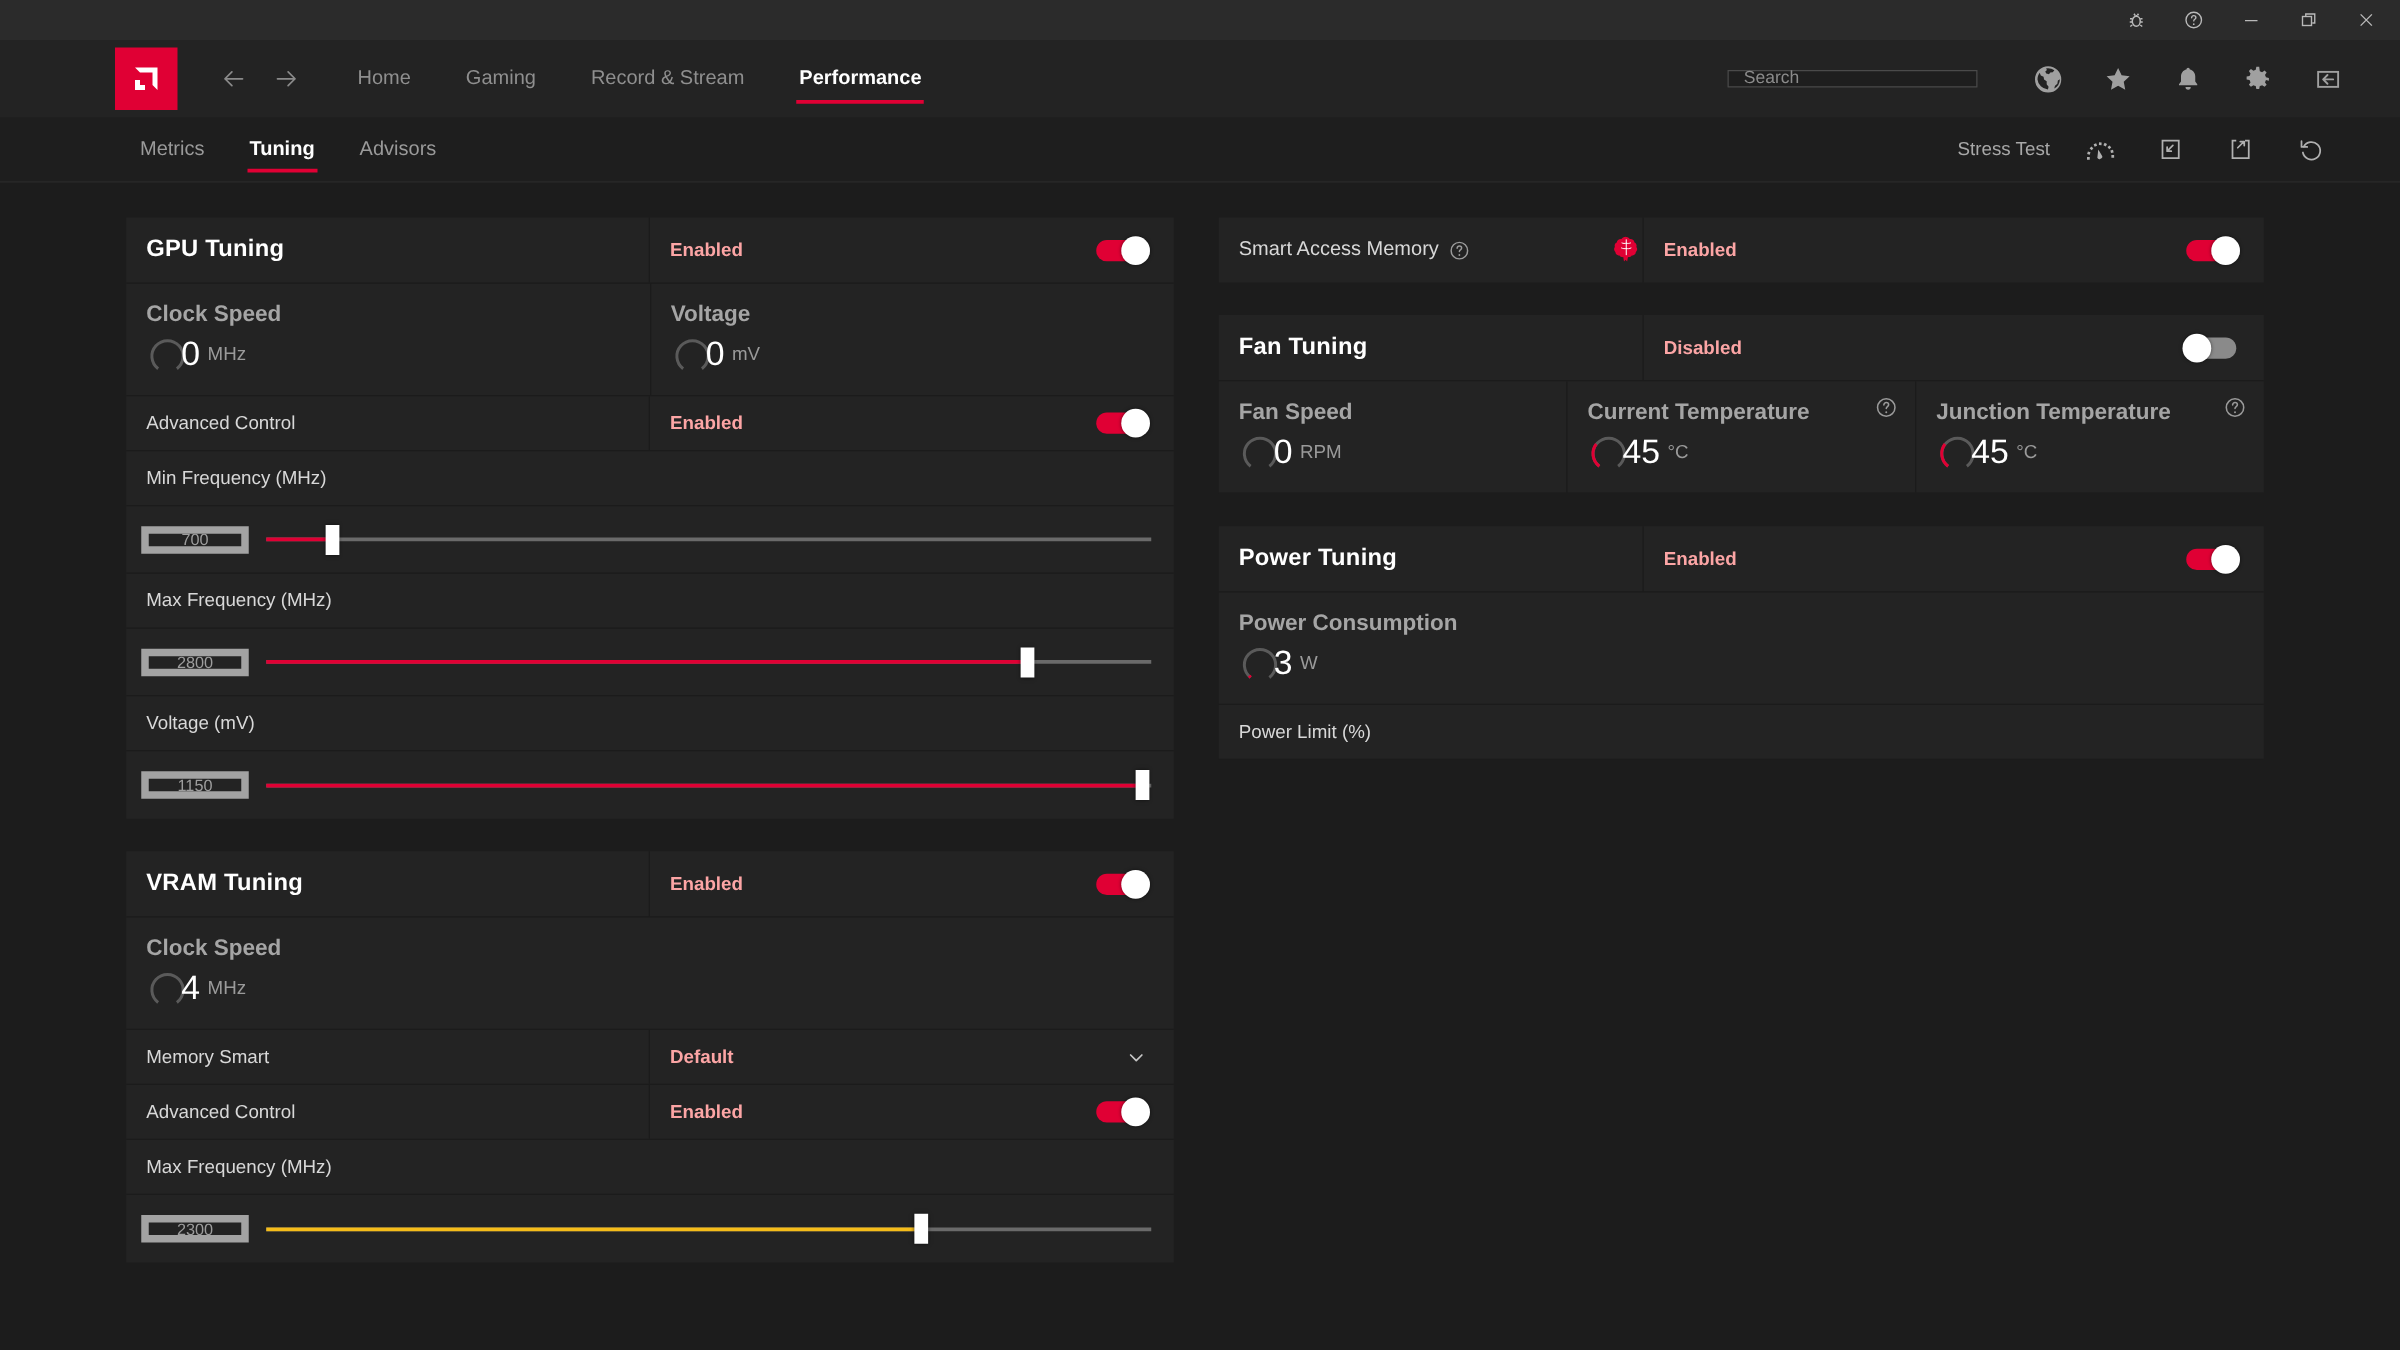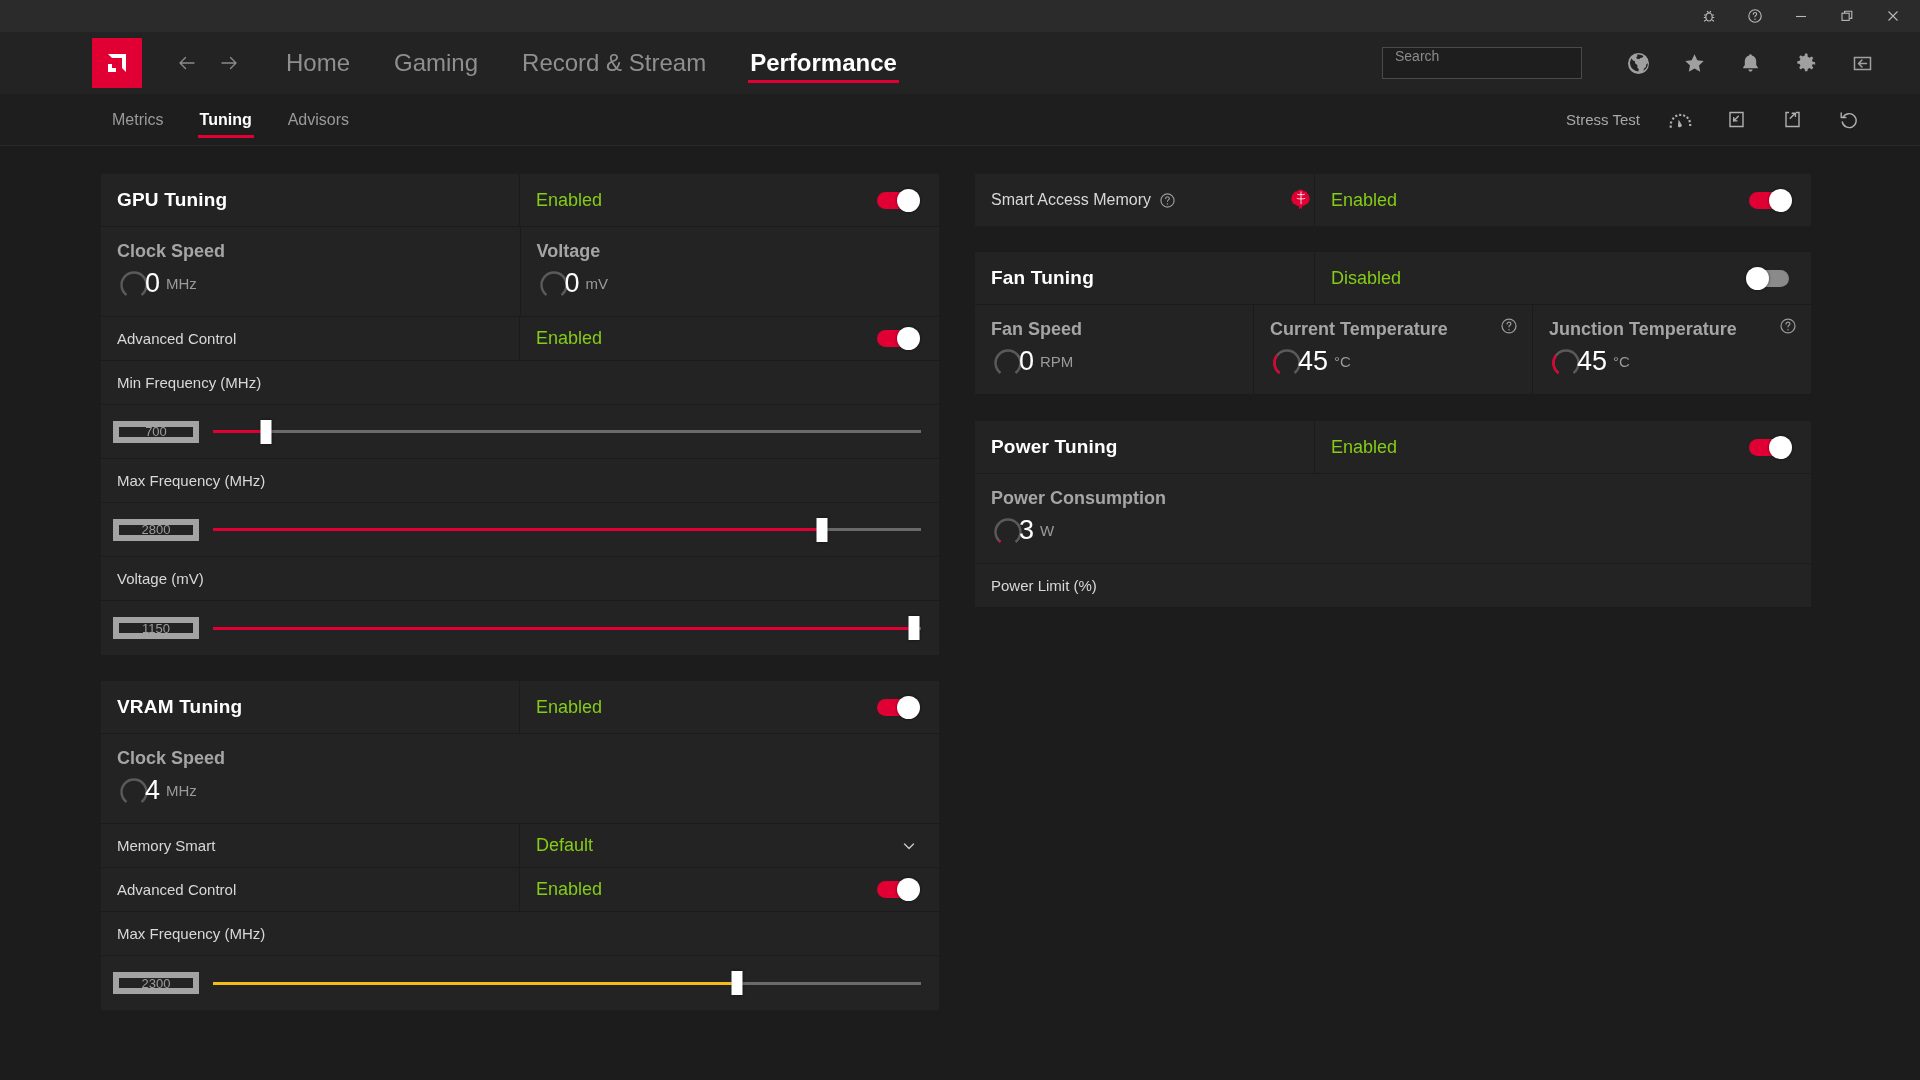--- a/index.html
+++ b/index.html
@@ -42,43 +42,43 @@
   }
   .nav-arrows { display: flex; align-items: center; margin-left: 24px; }
   .nav-arrow {
     width: 42px; height: 40px;
     display: flex; align-items: center; justify-content: center;
     color: #8a8a8a;
   }
   .nav-links { display: flex; align-items: center; margin-left: 14px; }
   .nav-link {
     position: relative;
-    font-size: 24px;
+    font-size: 16px;
     color: #8f8f8f;
     padding: 0 22px;
     height: 62px;
     display: flex; align-items: center;
     white-space: nowrap;
   }
   .nav-link.active { color: #ffffff; font-weight: bold; }
   .nav-link.active::after {
     content: "";
     position: absolute; left: 20px; right: 20px; bottom: 11px;
     height: 3px; background: #e00034;
   }
   .nav-right {
     margin-left: auto;
     display: flex; align-items: center;
     padding-right: 30px;
   }
   .searchbox {
-    width: 200px; height: 32px;
+    width: 200px; height: 14px;
     border: 1px solid #4a4a4a;
     background: #1e1e1e;
-    display: flex; align-items: flex-start;
+    display: flex; align-items: flex-end;
     padding: 0 8px 0 12px;
     margin-right: 28px;
   }
   .searchbox input {
     flex: 1; background: transparent; border: none; outline: none;
     color: #cfcfcf; font-size: 14px;
     font-family: "Liberation Sans", sans-serif;
   }
   .searchbox input::placeholder { color: #8b8b8b; }
   .nav-icon {
@@ -144,21 +144,21 @@
   }
   .row .right-cell {
     flex: 1;
     display: flex; align-items: center; justify-content: space-between;
     padding: 0 22px 0 16px;
   }
   .card.right-card .row .left-cell { width: 340px; }
 
   .card-title { font-size: 19px; font-weight: bold; color: #ffffff; letter-spacing: .2px; }
   .row-title  { font-size: 15px; color: #d8d8d8; }
-  .row-value  { font-size: 18px; color: #84cc16; }
+  .row-value  { font-size: 15px; color: #fca5a5; font-weight: bold; }
   .header-row { min-height: 52px; }
   .header-row .left-cell, .header-row .right-cell { min-height: 52px; }
 
   
   .toggle {
     width: 40px; height: 17px;
     border-radius: 9px;
     position: relative;
     flex: 0 0 auto;
   }

